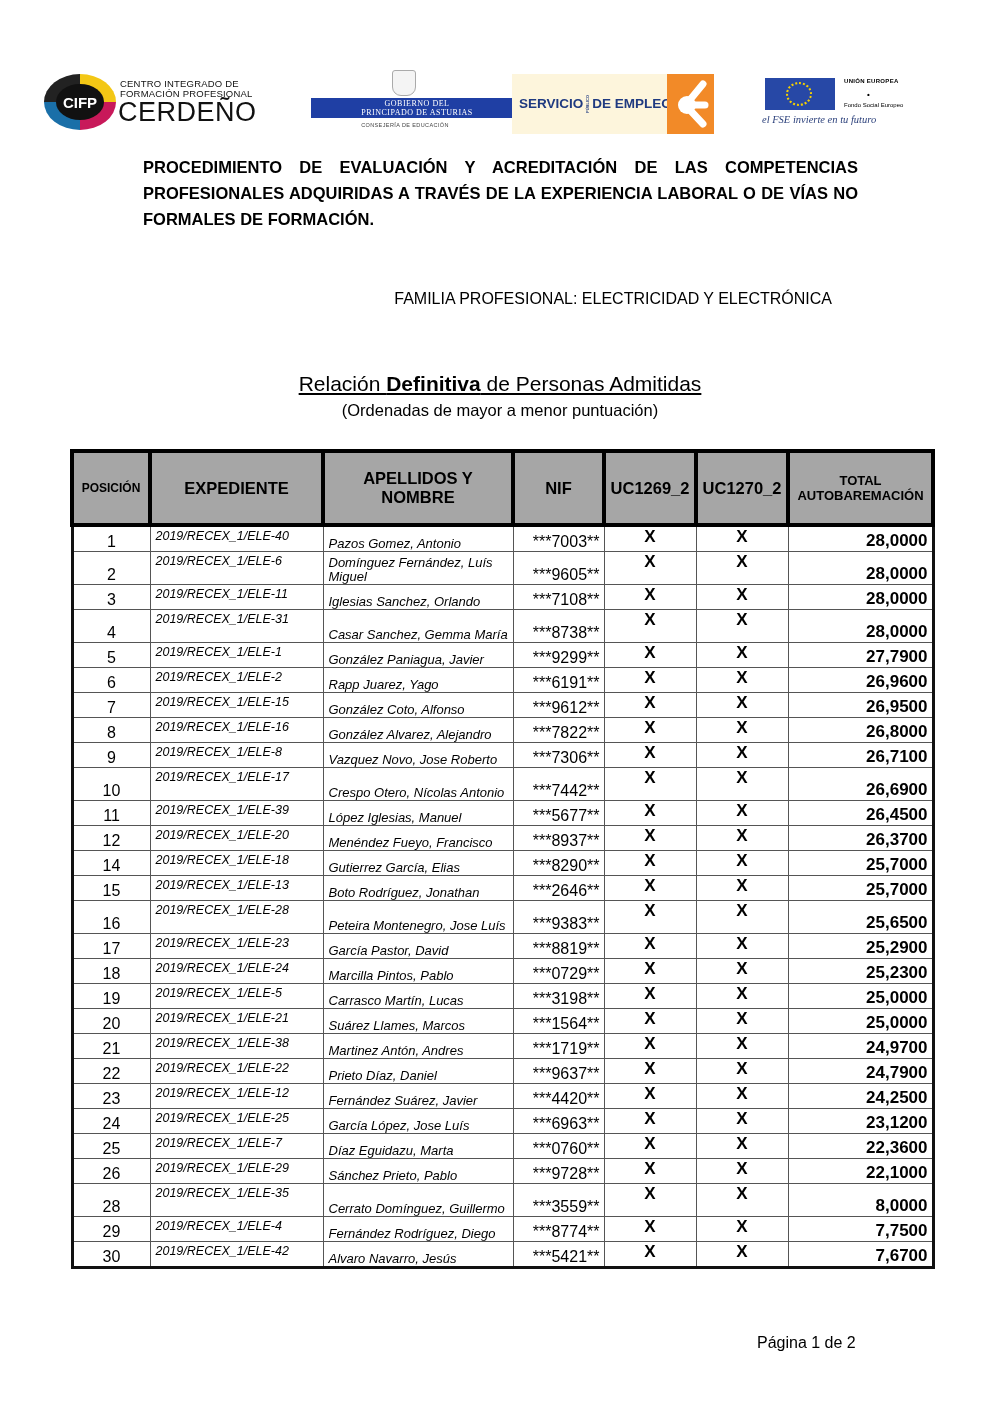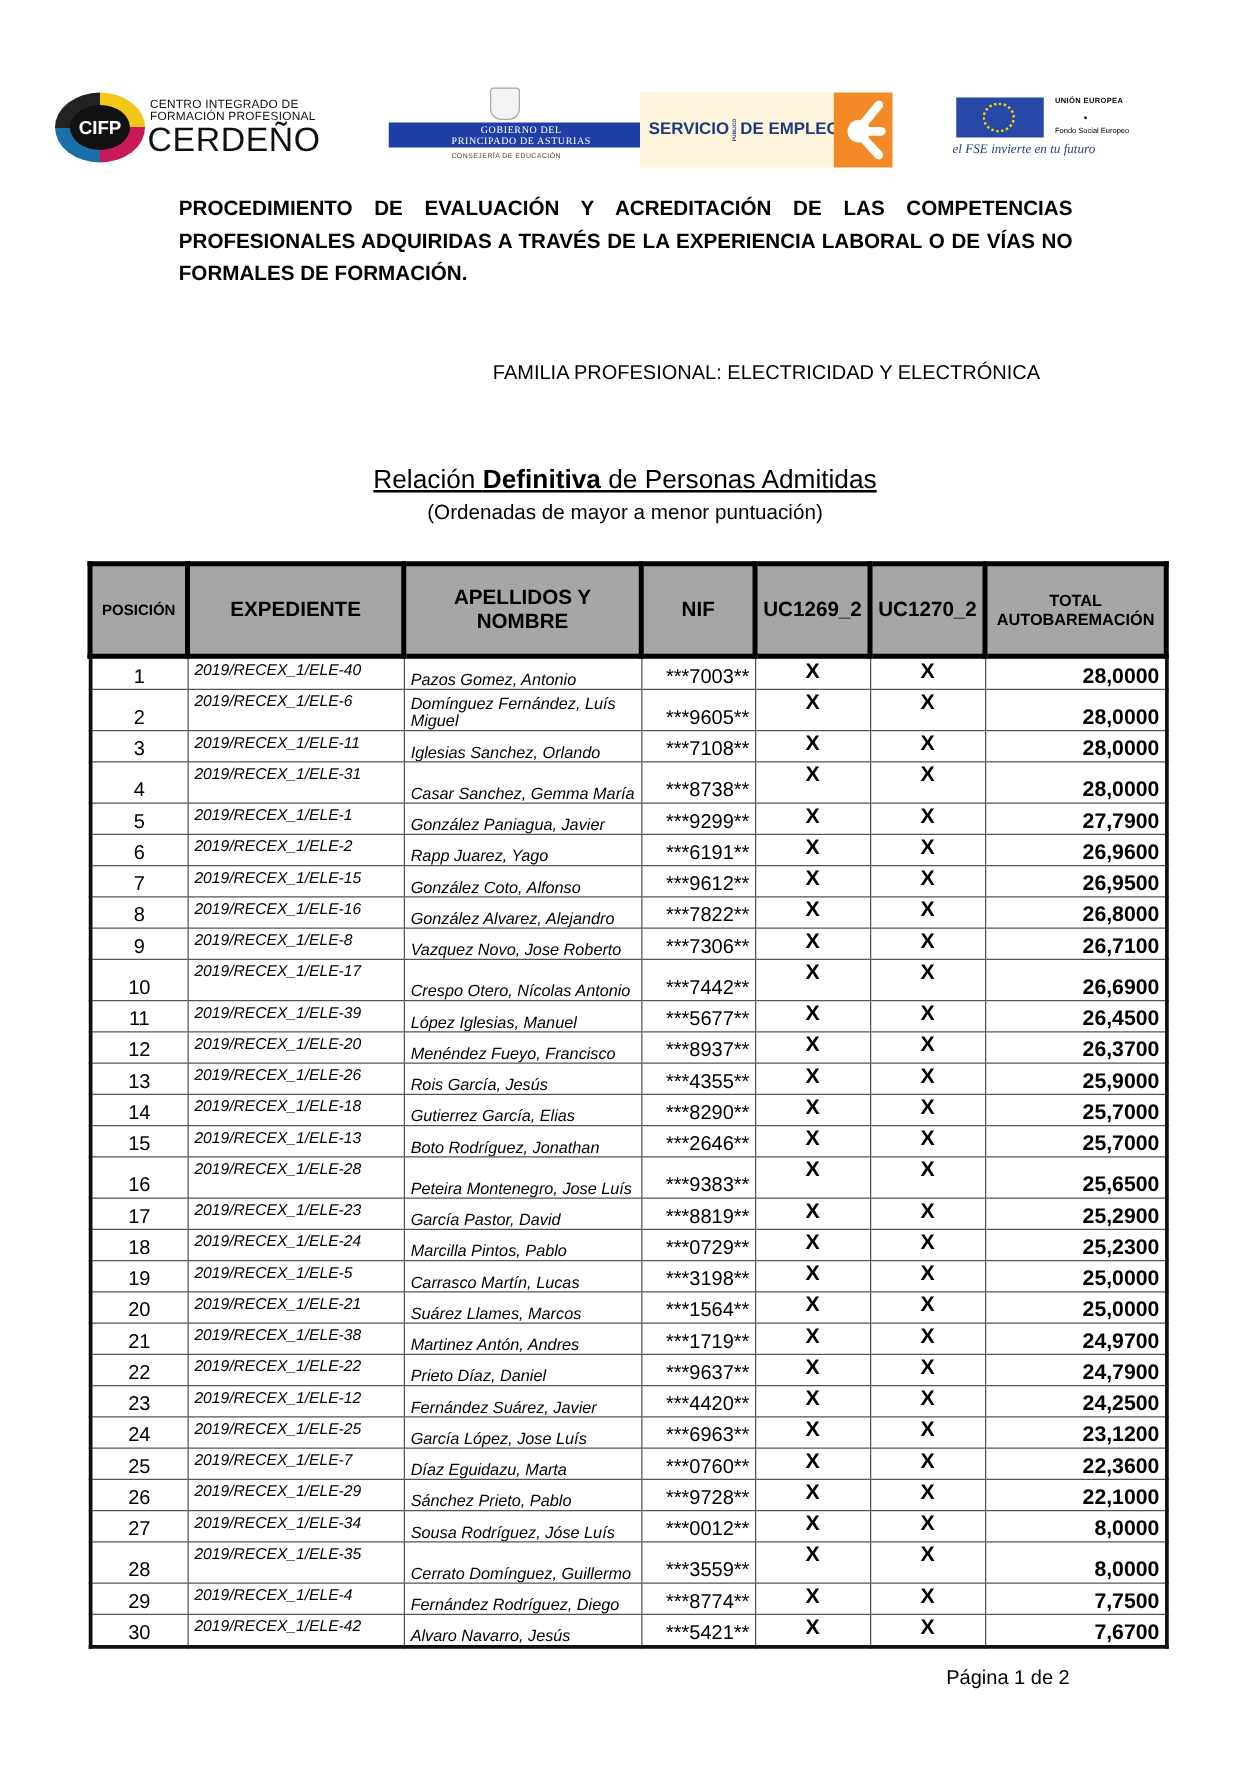--- a/index.html
+++ b/index.html
@@ -250,29 +250,20 @@
       <tr>
         <td class="c-pos">12</td>
         <td class="c-exp">2019/RECEX_1/ELE-20</td>
         <td class="c-name">Menéndez Fueyo, Francisco</td>
         <td class="c-nif">***8937**</td>
         <td class="c-uc">X</td>
         <td class="c-uc">X</td>
         <td class="c-total">26,3700</td>
       </tr>
       <tr>
-        <td class="c-pos">13</td>
-        <td class="c-exp">2019/RECEX_1/ELE-26</td>
-        <td class="c-name">Rois García, Jesús</td>
-        <td class="c-nif">***4355**</td>
-        <td class="c-uc">X</td>
-        <td class="c-uc">X</td>
-        <td class="c-total">25,9000</td>
-      </tr>
-      <tr>
         <td class="c-pos">14</td>
         <td class="c-exp">2019/RECEX_1/ELE-18</td>
         <td class="c-name">Gutierrez García, Elias</td>
         <td class="c-nif">***8290**</td>
         <td class="c-uc">X</td>
         <td class="c-uc">X</td>
         <td class="c-total">25,7000</td>
       </tr>
       <tr>
         <td class="c-pos">15</td>
@@ -375,29 +366,20 @@
       </tr>
       <tr>
         <td class="c-pos">26</td>
         <td class="c-exp">2019/RECEX_1/ELE-29</td>
         <td class="c-name">Sánchez Prieto, Pablo</td>
         <td class="c-nif">***9728**</td>
         <td class="c-uc">X</td>
         <td class="c-uc">X</td>
         <td class="c-total">22,1000</td>
       </tr>
-      <tr>
-        <td class="c-pos">27</td>
-        <td class="c-exp">2019/RECEX_1/ELE-34</td>
-        <td class="c-name">Sousa Rodríguez, Jóse Luís</td>
-        <td class="c-nif">***0012**</td>
-        <td class="c-uc">X</td>
-        <td class="c-uc">X</td>
-        <td class="c-total">8,0000</td>
-      </tr>
       <tr class="tall">
         <td class="c-pos">28</td>
         <td class="c-exp">2019/RECEX_1/ELE-35</td>
         <td class="c-name">Cerrato Domínguez, Guillermo</td>
         <td class="c-nif">***3559**</td>
         <td class="c-uc">X</td>
         <td class="c-uc">X</td>
         <td class="c-total">8,0000</td>
       </tr>
       <tr>

